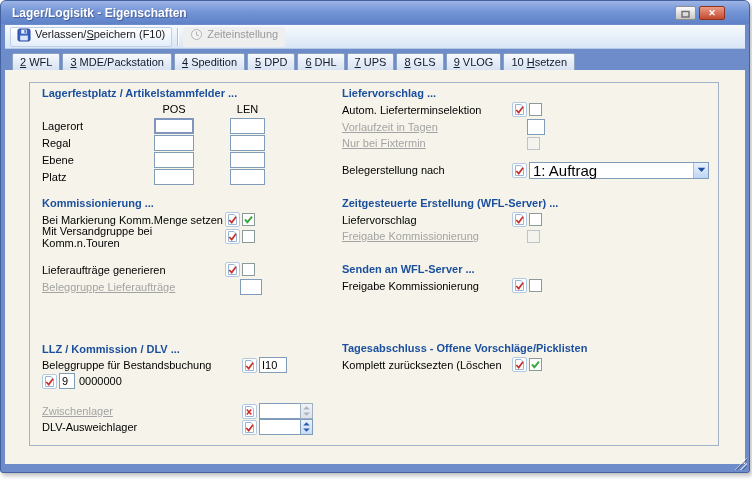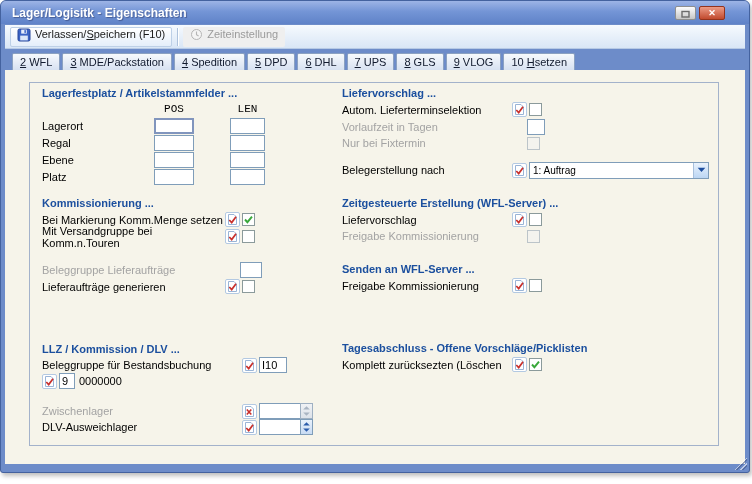--- a/index.html
+++ b/index.html
@@ -40,32 +40,32 @@
 
   
   .content { margin:0 4px; height:394px; background:#f6f4ea; position:relative; }
   .panel { position:absolute; left:24px; top:12px; width:690px; height:364px;
            border:1px solid #a3b2cb; background:#f6f4ea; }
   .sec { position:absolute; font-size:11px; color:#000; }
   .sec-h { font-weight:bold; color:#1b4f9e; font-size:11px; height:14px; }
   .row { display:flex; align-items:center; height:17px; }
   .row.h16 { height:16px; }
   .lbl { flex:none; font-size:11px; color:#000; }
-  .lbl.disabled { color:#a3a3a3; }
+  .lbl.disabled { color:#a3a3a3;text-decoration:underline; }
   .gap16 { height:16px; } .gap14 { height:14px; } .gap10 { height:10px; }
 
   #ls1 { left:12px; top:4px;  width:292px; }
   #ls2 { left:12px; top:114px; width:292px; }
   #ls3 { left:12px; top:260px; width:292px; }
   #rs1 { left:312px; top:4px;  width:372px; }
   #rs2 { left:312px; top:114px; width:372px; }
   #rs3 { left:312px; top:180px; width:372px; }
   #rs4 { left:312px; top:228px; width:372px;margin-top:31px; }
 
-  .colheads { position:relative; height:13px; margin:2px 0 1px 0;font-family:Liberation Mono, monospace; }
+  .colheads { position:relative; height:13px; margin:2px 0 1px 0; }
   .colheads span { position:absolute; text-align:center; font-size:11px; color:#000; }
   .ch-pos { left:112px; width:40px; }
   .ch-len { left:188px; width:35px; }
 
   .tbox { height:16px; border:1px solid #7f9db9; background:#fff; padding:0 2px;
           font:11px "Liberation Sans", sans-serif; color:#000; }
   .tbox:disabled { background:#fff; }
   .tbox.focused { border:2px solid #8195bd; }
   .w40{width:40px} .w35{width:35px} .w22{width:22px} .w28{width:28px}
   .w16{width:16px} .w18{width:18px} .w41{width:41px}
@@ -86,21 +86,21 @@
   .spin { display:inline-flex; }
   .spin .tbox { border-right:none; }
   .spin-btn { width:13px; height:16px; border:1px solid #7f9db9;
               background:linear-gradient(#e8f1fc,#c8dbf3);
               display:inline-flex; align-items:center; justify-content:center; padding:0; }
   .spin.disabled .spin-btn { background:linear-gradient(#f0f2f5,#dde2e9); border-color:#9fb0c2; }
   .spin.disabled .spin-btn svg path { fill:#a9b4c2; }
 
   .combo { display:inline-flex; width:180px; height:17px; border:1px solid #7f9db9;
            background:#fff; align-items:center; }
-  .combo .val { flex:1; padding:0 3px; font-size:10px; white-space:nowrap; overflow:hidden; }
+  .combo .val { flex:1; padding:0 3px; font-size:15px; white-space:nowrap; overflow:hidden; }
   .combo-btn { flex:none; width:15px; height:15px; border-left:1px solid #a8c0dc;
                background:linear-gradient(#e9f2fd,#bcd6f3);
                display:inline-flex; align-items:center; justify-content:center; padding:0; border-top:none; border-right:none; border-bottom:none; }
 
   .suffix { margin-left:4px; font-size:11px; }
 
   .grip { position:absolute; right:2px; bottom:2px; width:13px; height:13px;
           background:
             linear-gradient(135deg, transparent 50%, rgba(255,255,255,.55) 50%, rgba(255,255,255,.55) 57%, rgba(60,80,130,.5) 57%, rgba(60,80,130,.5) 64%, transparent 64%,
             transparent 71%, rgba(255,255,255,.55) 71%, rgba(255,255,255,.55) 78%, rgba(60,80,130,.5) 78%, rgba(60,80,130,.5) 85%, transparent 85%); }
@@ -212,37 +212,37 @@
               </svg>
             </button>
           <span class="cb">
               <svg width="11" height="11" viewBox="0 0 11 11">
                 <path d="M2 5.5 l2.4 2.7 L9 2.6" stroke="#39a83a" stroke-width="1.9" fill="none"></path>
               </svg>
             </span>
         </div>
         <div class="gap16"></div>
         <div class="row">
+          <span class="lbl">Lieferaufträge generieren</span>
+          <button class="state-btn">
+              <svg width="13" height="13" viewBox="0 0 13 13">
+                <path d="M2.5 1.5 h5.5 l2.5 2.5 v7.5 h-8 z" fill="#fff" stroke="#9ab4d6"></path>
+                <path d="M3.3 7 l2.4 2.6 L10 3.8" stroke="#c9302c" stroke-width="1.7" fill="none"></path>
+              </svg>
+            </button>
+          <span class="cb">
+              <svg width="11" height="11" viewBox="0 0 11 11">
+                <path d="M2 5.5 l2.4 2.7 L9 2.6" stroke="#39a83a" stroke-width="1.9" fill="none"></path>
+              </svg>
+            </span>
+        </div>
+        <div class="row">
           <span class="lbl disabled">Beleggruppe Lieferaufträge</span>
           <span class="spacer15"></span>
           <input class="tbox w22" disabled="" value="" style="">
-        </div>
-        <div class="row">
-          <span class="lbl">Lieferaufträge generieren</span>
-          <button class="state-btn">
-              <svg width="13" height="13" viewBox="0 0 13 13">
-                <path d="M2.5 1.5 h5.5 l2.5 2.5 v7.5 h-8 z" fill="#fff" stroke="#9ab4d6"></path>
-                <path d="M3.3 7 l2.4 2.6 L10 3.8" stroke="#c9302c" stroke-width="1.7" fill="none"></path>
-              </svg>
-            </button>
-          <span class="cb">
-              <svg width="11" height="11" viewBox="0 0 11 11">
-                <path d="M2 5.5 l2.4 2.7 L9 2.6" stroke="#39a83a" stroke-width="1.9" fill="none"></path>
-              </svg>
-            </span>
         </div>
       </div>
 
       <div class="sec lw200" id="ls3">
         <div class="sec-h">LLZ / Kommission / DLV ...</div>
         <div class="row h16">
           <span class="lbl">Beleggruppe für Bestandsbuchung</span>
           <button class="state-btn">
               <svg width="13" height="13" viewBox="0 0 13 13">
                 <path d="M2.5 1.5 h5.5 l2.5 2.5 v7.5 h-8 z" fill="#fff" stroke="#9ab4d6"></path>

